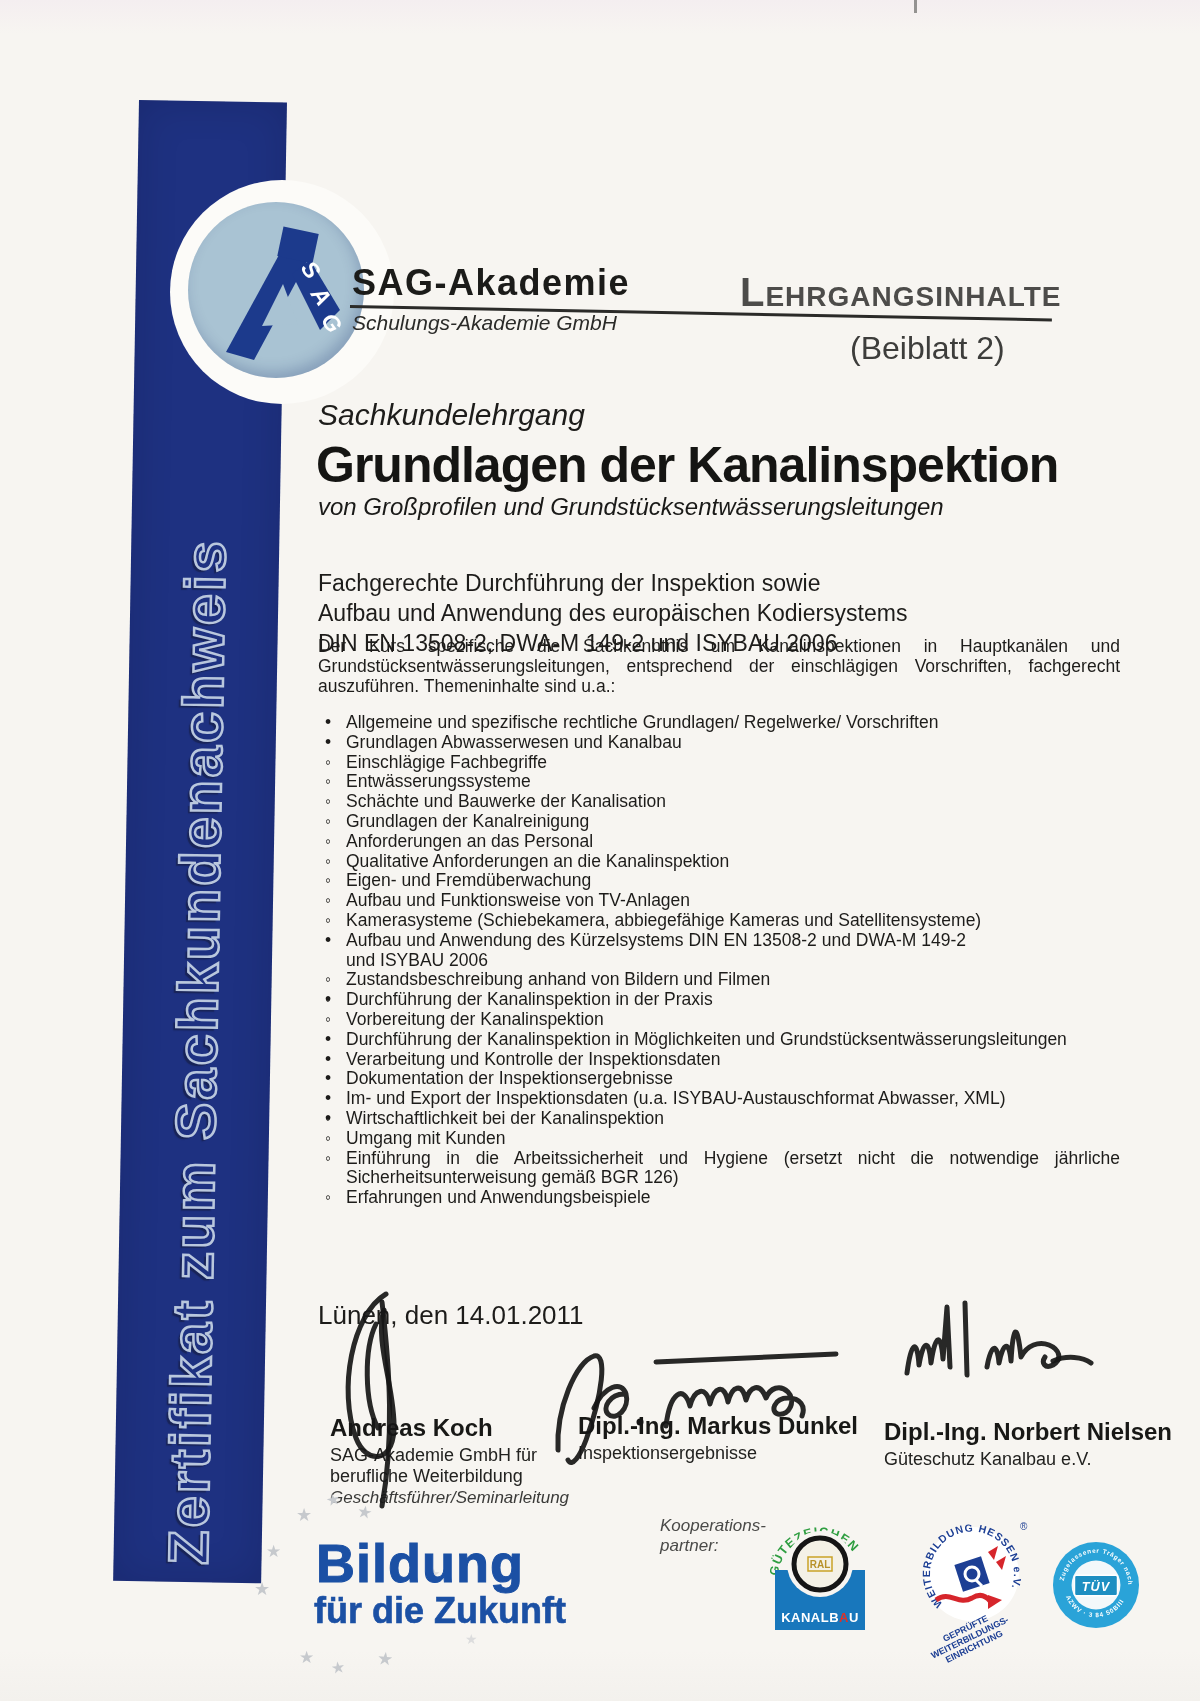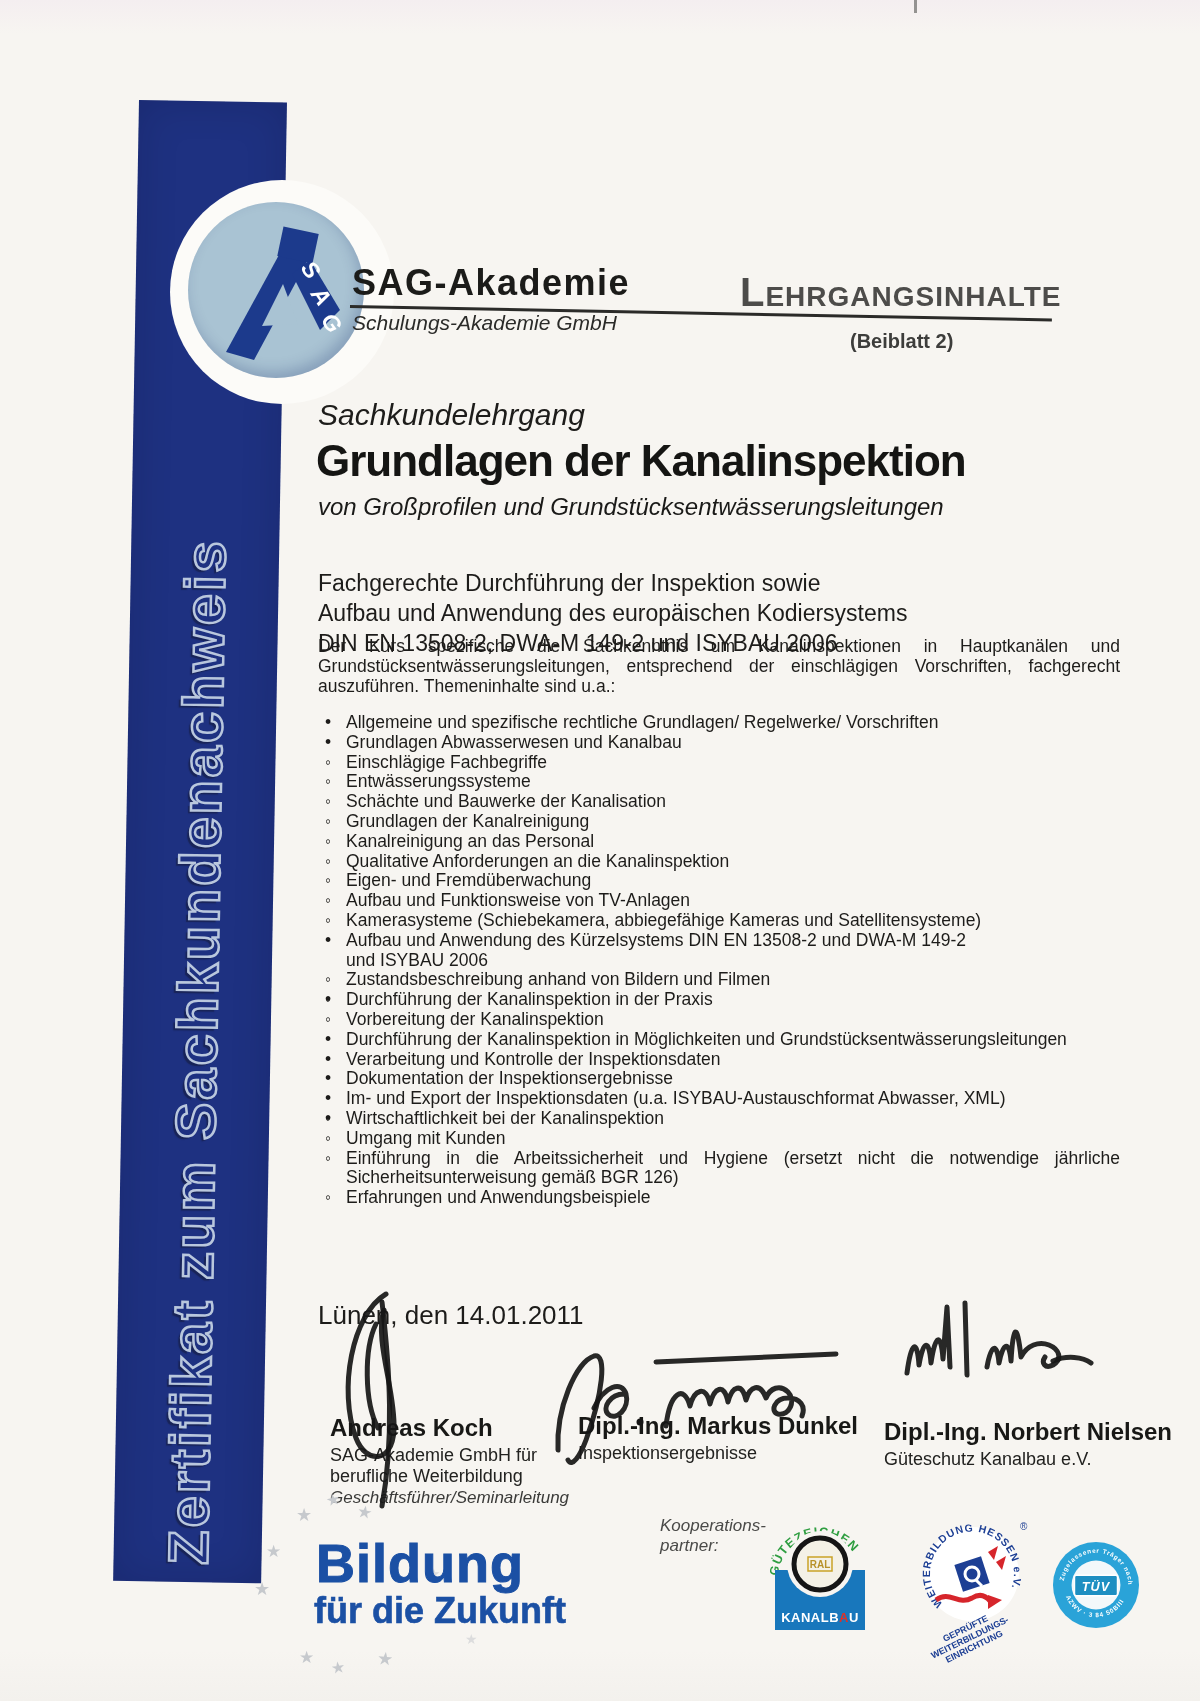--- a/index.html
+++ b/index.html
@@ -17,25 +17,25 @@
   
   .logo-cut{position:absolute;left:170px;top:180px;width:224px;height:224px;border-radius:50%;background:#fcfbf8;z-index:2;}
   .sag-disc{position:absolute;left:188px;top:202px;width:176px;height:176px;border-radius:50%;background:#a9c3d3;overflow:hidden;z-index:3;
         box-shadow:inset -4px -6px 14px rgba(30,50,110,.25);}
   
   .brand{position:absolute;left:352px;top:262px;font-size:36px;font-weight:bold;letter-spacing:1.5px;color:#1b1b19;z-index:4;}
   .brand-sub{position:absolute;left:352px;top:311px;font-size:21px;font-style:italic;color:#2b2b29;z-index:4;}
   .header-rule{position:absolute;left:350px;top:305px;width:702px;height:3px;background:#2b2b29;transform:rotate(1.1deg);transform-origin:left center;z-index:3;}
   .doc-type{position:absolute;left:740px;top:270px;font-size:40px;font-weight:bold;font-variant:small-caps;text-transform:lowercase;letter-spacing:1px;color:#4d4c4a;z-index:4;}
   .doc-type::first-letter{text-transform:uppercase;}
-  .doc-type-sub{position:absolute;left:850px;top:330px;font-size:20px;font-weight:bold;color:#3d3d3b;z-index:4;}
+  .doc-type-sub{position:absolute;left:850px;top:330px;font-size:32px;font-weight:normal;color:#3d3d3b;z-index:4;}
   .scan-artifact{position:absolute;left:914px;top:0;width:3px;height:13px;background:#6b6b68;opacity:.7;}
   
   .kicker{position:absolute;left:318px;top:398px;font-size:30px;font-style:italic;color:#1d1c1a;}
-  .course-title{position:absolute;left:316px;top:436px;font-size:44px;font-weight:bold;letter-spacing:-1px;color:#151513;}
+  .course-title{position:absolute;left:316px;top:436px;font-size:50px;font-weight:bold;letter-spacing:-1px;color:#151513;}
   .course-subtitle{position:absolute;left:318px;top:493px;font-size:24px;font-weight:normal;font-style:italic;color:#1a1a18;}
   .course-desc{position:absolute;left:318px;top:524px;font-size:23px;line-height:30px;color:#1d1c1a;margin-top:44px;}
   .intro{position:absolute;left:318px;top:636px;width:802px;font-size:17.5px;line-height:20px;text-align:justify;color:#1d1c1a;}
   .topics{position:absolute;left:318px;top:713px;width:802px;margin:0;padding:0;font-size:17.5px;line-height:19.8px;color:#1d1c1a;}
   .topics li{list-style:none;position:relative;padding-left:28px;text-align:justify;}
   .topics .bullet{position:absolute;left:7px;top:0;}
   .topic-text{white-space:pre-wrap;}
   
   .place-date{position:absolute;left:318px;top:1300px;font-size:26px;color:#1d1c1a;z-index:4;}
   .sig-name{font-size:24px;font-weight:bold;color:#181816;margin-bottom:3px;}
@@ -126,21 +126,21 @@
         <span class="topic-text">Schächte und Bauwerke der Kanalisation</span>
       </li>
 
       <li>
         <span class="bullet">◦</span>
         <span class="topic-text">Grundlagen der Kanalreinigung</span>
       </li>
 
       <li>
         <span class="bullet">◦</span>
-        <span class="topic-text">Kanalreinigung an das Personal</span>
+        <span class="topic-text">Anforderungen an das Personal</span>
       </li>
 
       <li>
         <span class="bullet">◦</span>
         <span class="topic-text">Qualitative Anforderungen an die Kanalinspektion</span>
       </li>
 
       <li>
         <span class="bullet">◦</span>
         <span class="topic-text">Eigen- und Fremdüberwachung</span>

